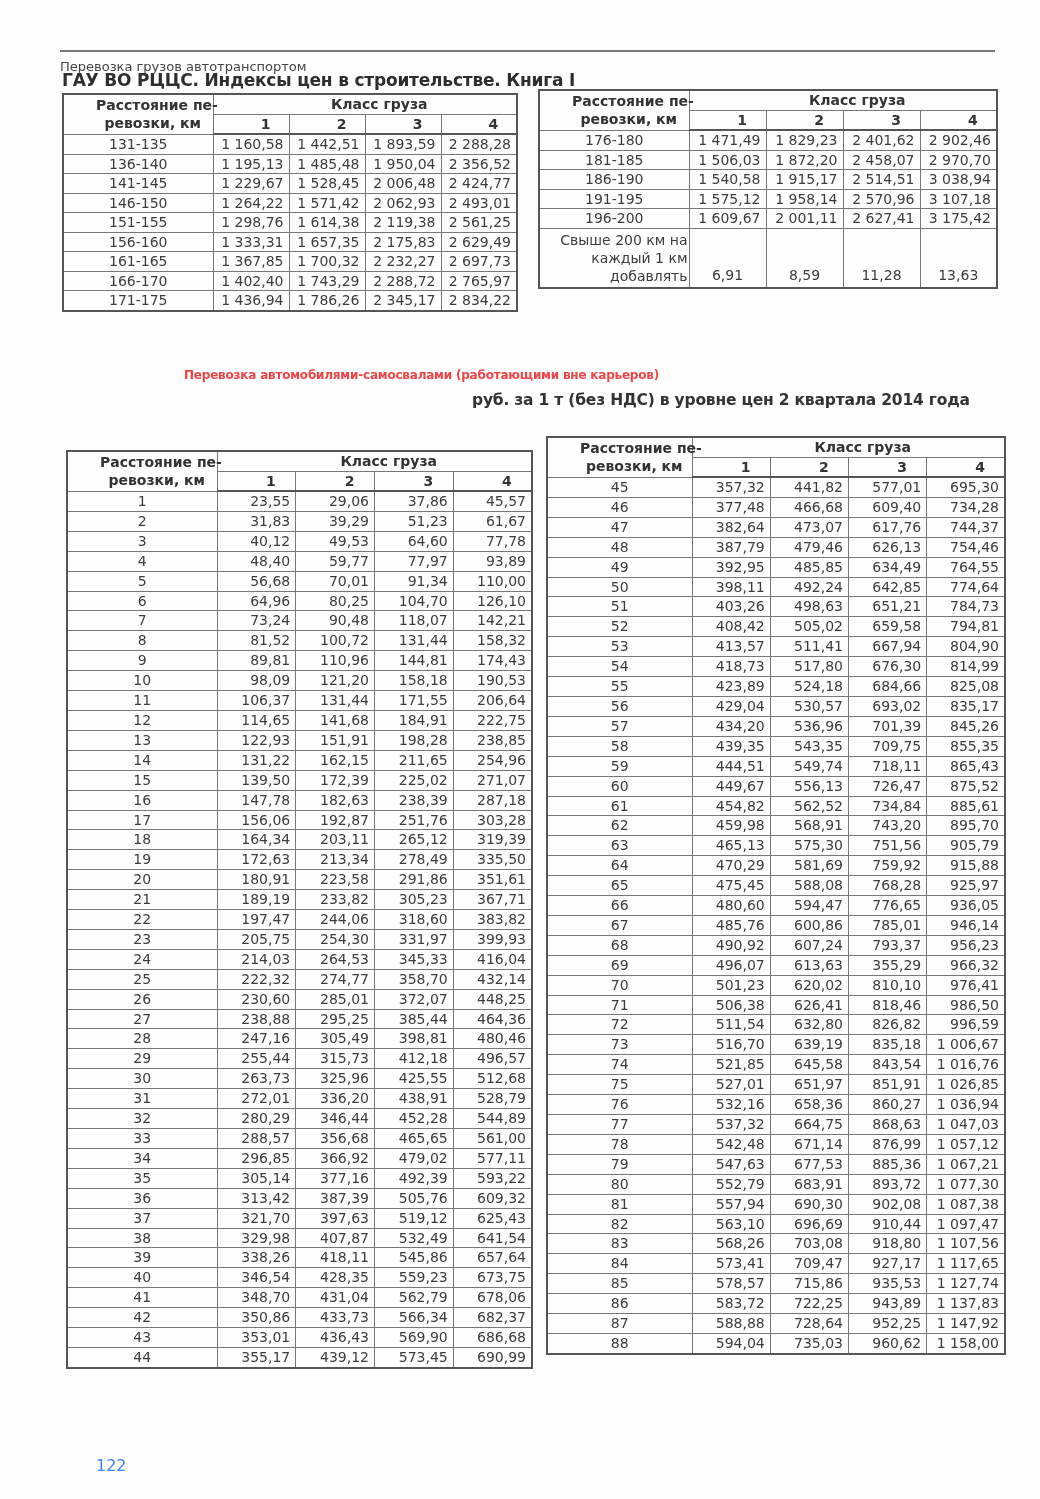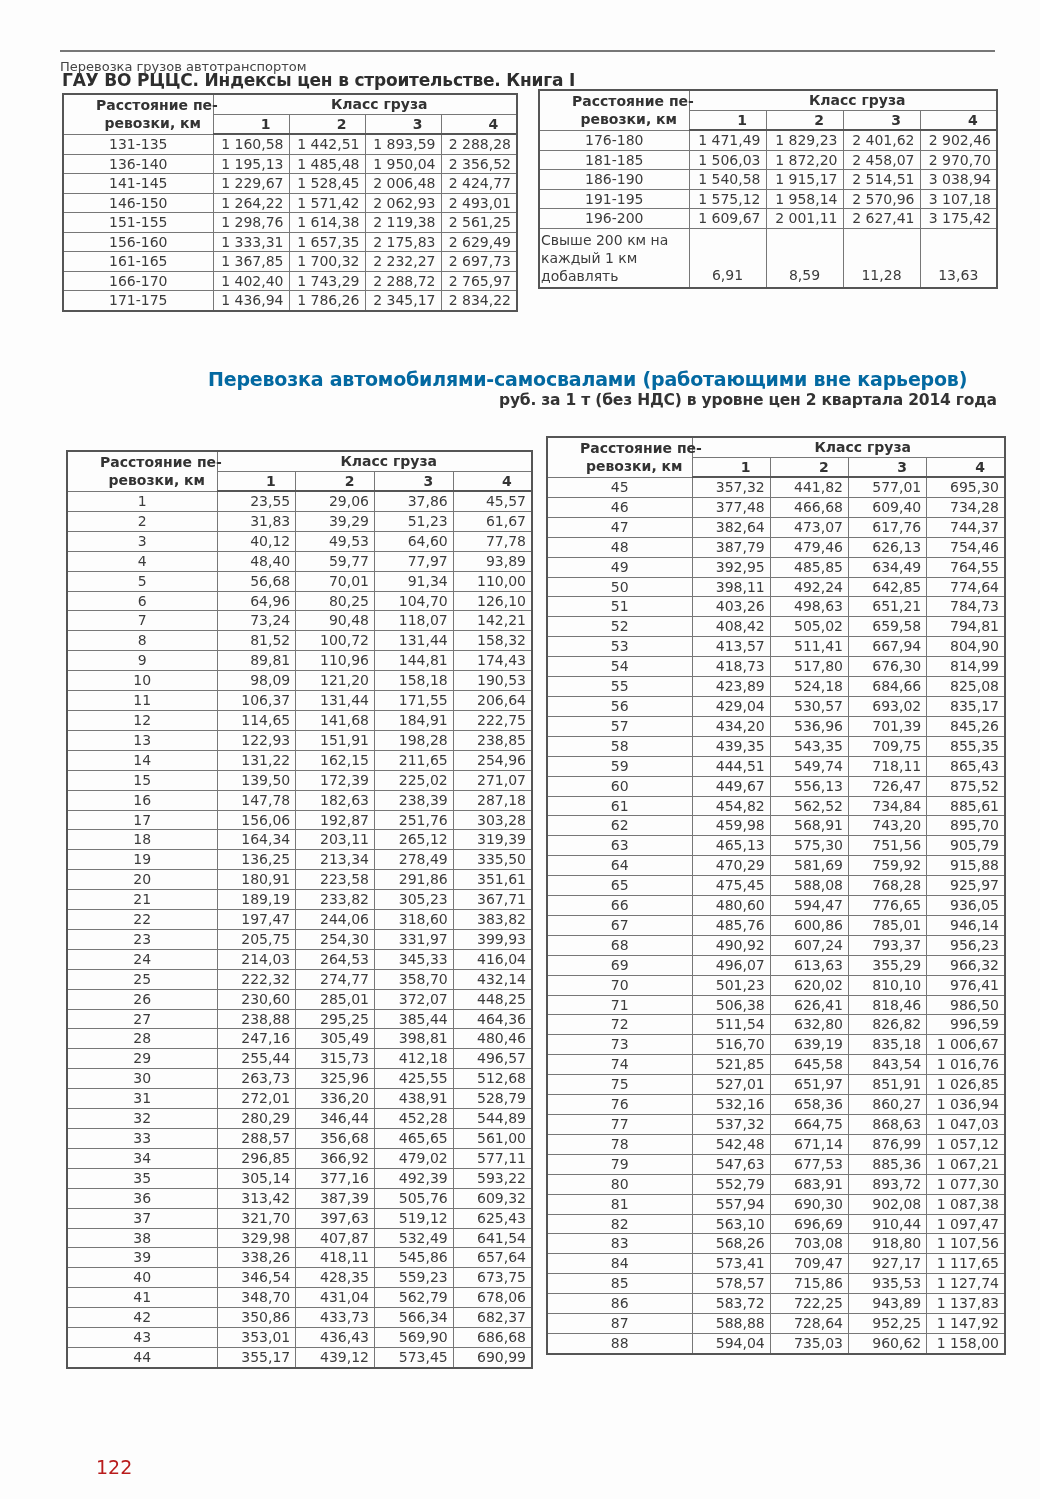--- a/index.html
+++ b/index.html
@@ -11,42 +11,42 @@
       position: absolute; left: 62px; top: 30px;
       font-weight: bold; font-size: 17px; color: #2e2e2e; letter-spacing: -0.2px; margin-top: 40px;
     }
     .header-rule {
       position: absolute; left: 60px; top: 50px; width: 935px; height: 2px; background: #777;
     }
     .header-sub {
       position: absolute; left: 60px; top: 59px; font-size: 13px; color: #444;
     }
     .section-title {
-      position: absolute; left: 208px; top: 368px; font-weight: bold; font-size: 19px; color: #0369a1; letter-spacing: -0.2px;
+      position: absolute; left: 184px; top: 368px; font-weight: bold; font-size: 12px; color: #ef4444; letter-spacing: -0.2px;
     }
     .section-sub {
-      position: absolute; left: 472px; top: 391px; font-weight: bold; font-size: 15.5px; color: #333; letter-spacing: -0.2px; margin-left: 27px;
+      position: absolute; left: 472px; top: 391px; font-weight: bold; font-size: 15.5px; color: #333; letter-spacing: -0.2px;
     }
     .page-number {
-      position: absolute; left: 96px; top: 1456px; font-size: 19px; color: #b91c1c;
+      position: absolute; left: 96px; top: 1456px; font-size: 16px; color: #3b82f6;
     }
     table.grid {
       position: absolute; border-collapse: collapse; border: 2px solid #555;
       font-size: 14px; color: #3c3c3c; table-layout: fixed;
     }
     table.grid th, table.grid td {
       border: 1px solid #777; padding: 0 3px; text-align: center; white-space: nowrap;
       line-height: 18.5px; height: 18.5px;
     }
     table.grid th { font-weight: bold; color: #333; font-size: 14px; padding-left: 32px; }
     table.grid thead tr.classes th { border-bottom: 2px solid #555; }
     table.grid td.dist { text-align: center; }
     table.grid td.val { text-align: right; padding-right: 5px; }
     table.grid .extra-label {
-      white-space: normal; line-height: 18px; text-align: left; padding: 2px 1px;
+      white-space: normal; line-height: 18px; text-align: right; padding: 2px 1px;
     }
     table.grid .extra-val { vertical-align: bottom; text-align: center; padding-bottom: 2px; }
 
     #t1 { left: 62px; top: 93px; width: 456px; }
     #t2 { left: 538px; top: 89px; width: 460px; }
     #t3 { left: 66px; top: 450px; width: 467px; }
     #t4 { left: 546px; top: 436px; width: 460px; }
     #t3 td, #t4 td { line-height: 18.9px; height: 18.9px; }
   </style>
 </head>
@@ -365,21 +365,21 @@
       </tr>
       <tr>
         <td class="dist">18</td>
         <td class="val">164,34</td>
         <td class="val">203,11</td>
         <td class="val">265,12</td>
         <td class="val">319,39</td>
       </tr>
       <tr>
         <td class="dist">19</td>
-        <td class="val">136,25</td>
+        <td class="val">172,63</td>
         <td class="val">213,34</td>
         <td class="val">278,49</td>
         <td class="val">335,50</td>
       </tr>
       <tr>
         <td class="dist">20</td>
         <td class="val">180,91</td>
         <td class="val">223,58</td>
         <td class="val">291,86</td>
         <td class="val">351,61</td>

